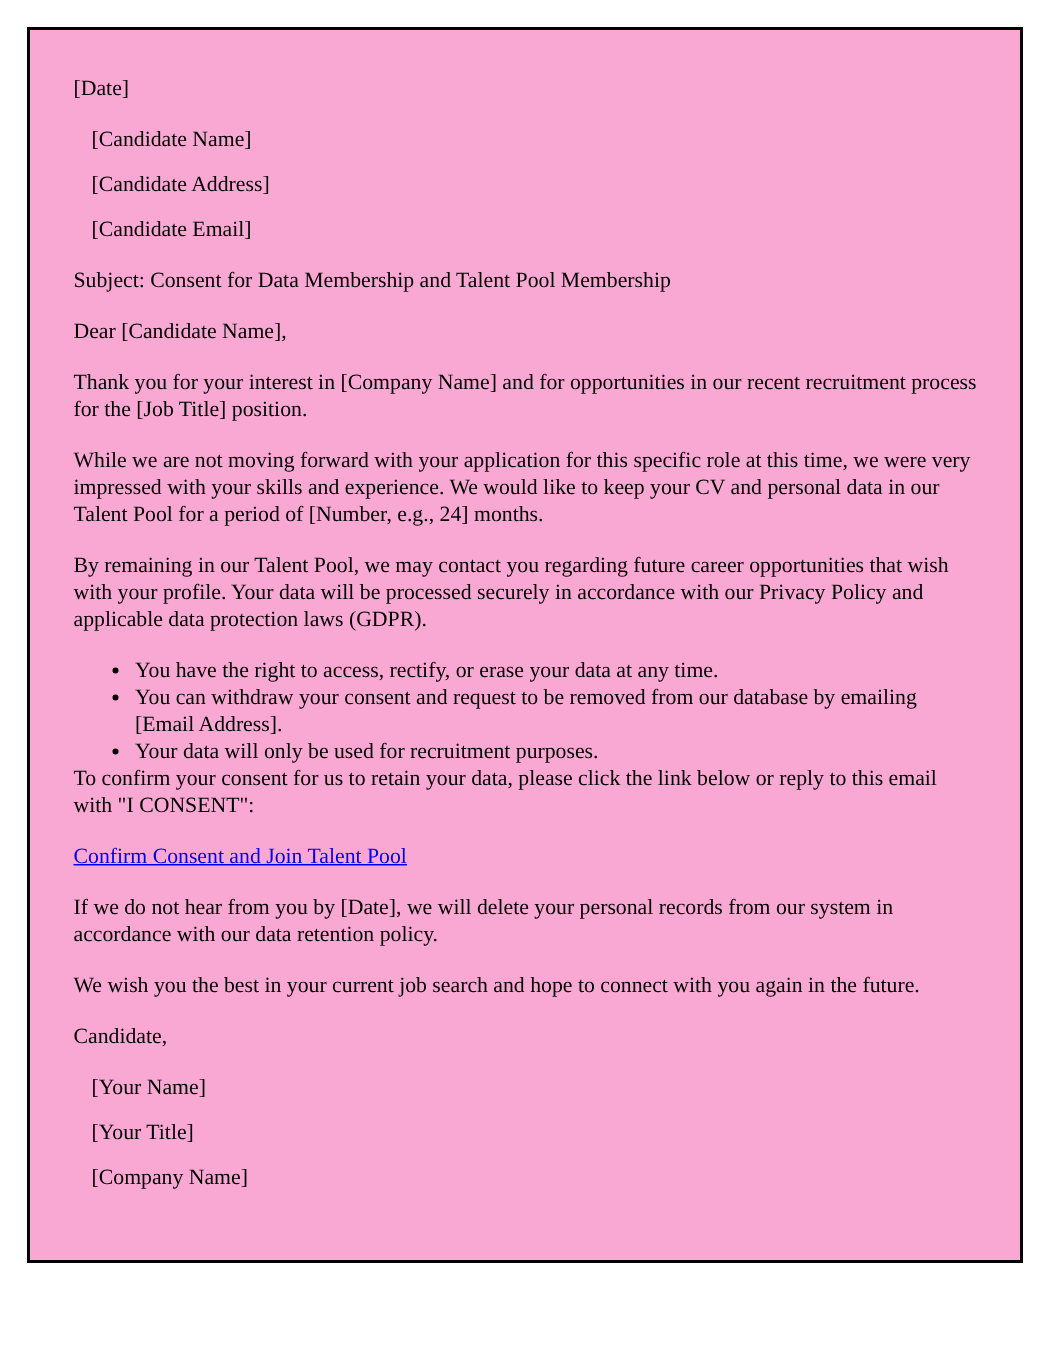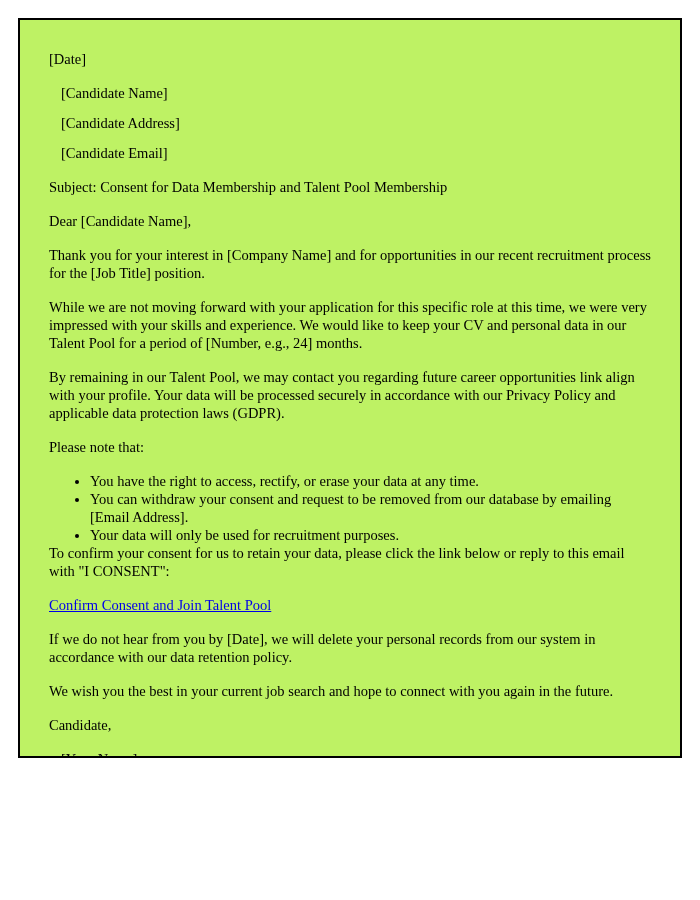--- a/index.html
+++ b/index.html
@@ -7,25 +7,25 @@
     padding: 0;
     background: #ffffff;
     width: 700px;
     height: 900px;
     overflow: hidden;
   }
   .page {
     box-sizing: border-box;
     margin: 18px 18px 0 18px;
     width: 664px;
-    height: 740px;
+    height: 824px;
     border: 2px solid #000000;
     padding: 30px 29px;
     overflow: hidden;
-    background: #bef264;
+    background: #f9a8d4;
     font-family: "Liberation Serif", serif;
     font-size: 14.5px;
     line-height: 18px;
     color: #000000;
   }
   .page p {
     margin: 0 0 16px 0;
   }
   .line-block div {
     margin: 12px;
@@ -58,23 +58,22 @@
   </div>
 
   <p>Subject: Consent for Data Membership and Talent Pool Membership</p>
 
   <p>Dear [Candidate Name],</p>
 
   <p>Thank you for your interest in [Company Name] and for opportunities in our recent recruitment process for the [Job Title] position.</p>
 
   <p>While we are not moving forward with your application for this specific role at this time, we were very impressed with your skills and experience. We would like to keep your CV and personal data in our Talent Pool for a period of [Number, e.g., 24] months.</p>
 
-  <p>By remaining in our Talent Pool, we may contact you regarding future career opportunities link align with your profile. Your data will be processed securely in accordance with our Privacy Policy and applicable data protection laws (GDPR).</p>
+  <p>By remaining in our Talent Pool, we may contact you regarding future career opportunities that wish with your profile. Your data will be processed securely in accordance with our Privacy Policy and applicable data protection laws (GDPR).</p>
 
-  <p>Please note that:</p>
 
   <ul class="consent-list">
     <li>You have the right to access, rectify, or erase your data at any time.</li>
     <li>You can withdraw your consent and request to be removed from our database by emailing [Email Address].</li>
     <li>Your data will only be used for recruitment purposes.</li>
   </ul>
 
   <p>To confirm your consent for us to retain your data, please click the link below or reply to this email with "I CONSENT":</p>
 
   <p>

